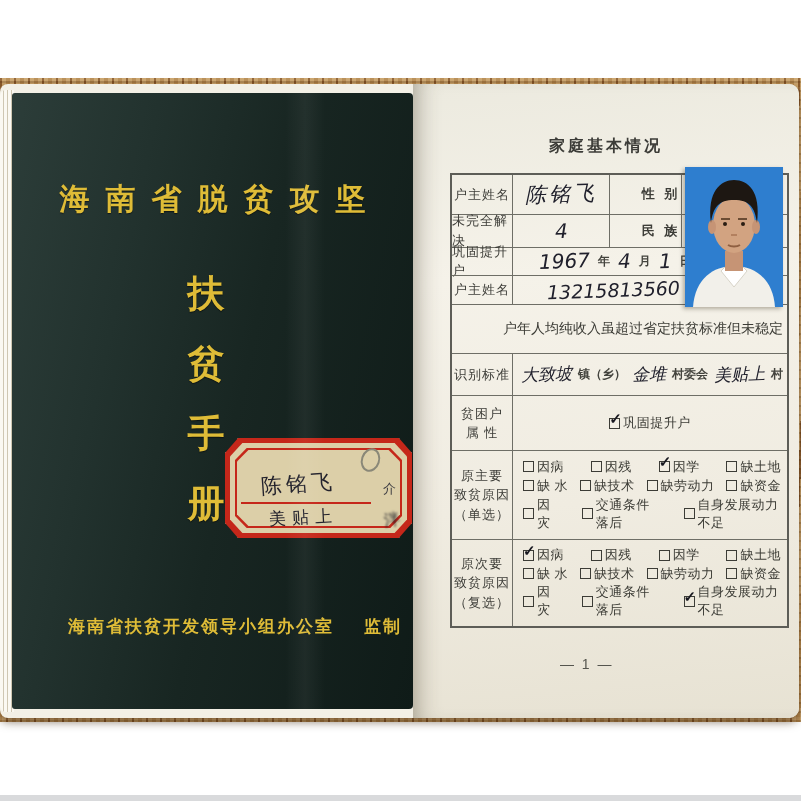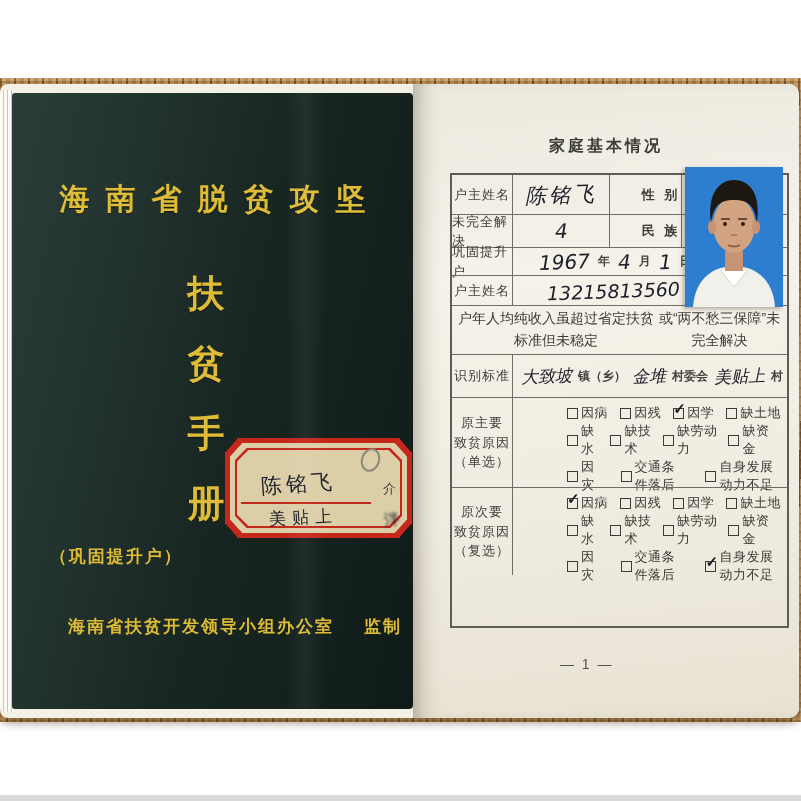--- a/index.html
+++ b/index.html
@@ -71,21 +71,21 @@
   .hw-med{font-size:17px;}
   .unit{font-size:12px;color:#44443e;font-weight:600;}
   .center{justify-content:center;}
   .criteria{flex-direction:row;justify-content:flex-end;font-size:14px;line-height:1.55;text-align:center;color:#3b3b35;padding:0 4px;}
   .addr{gap:6px;padding-left:8px;}
   .checkline{display:flex;align-items:center;}
   .box{display:inline-block;width:11px;height:11px;border:1.5px solid #3c3c36;margin-right:3px;position:relative;flex:0 0 auto;box-sizing:border-box;}
   .opt{display:inline-flex;align-items:center;font-size:13px;color:#3b3b35;letter-spacing:.5px;}
   .opt.checked .box:after{content:"✓";position:absolute;left:-1px;top:-9px;font-size:15px;font-weight:700;color:#17171f;}
   .optlines{flex:1;display:flex;flex-direction:column;justify-content:space-evenly;padding:6px 6px 6px 10px;box-sizing:border-box;}
-  .optline{display:flex;justify-content:space-between;margin-left:44px;}
+  .optline{display:flex;justify-content:space-between;}
   .optline.three{justify-content:center;gap:26px;}
 
   .photo{position:absolute;left:272px;top:83px;width:98px;height:140px;box-shadow:-2px 2px 4px rgba(60,50,30,.35);}
   .pageno{position:absolute;left:0;top:572px;width:90%;text-align:center;font-size:14px;color:#55554e;letter-spacing:2px;}
 
   .bottom-bar{position:absolute;left:0;top:795px;width:801px;height:6px;background:#d9dadc;}
 </style>
 </head>
 <body>
 
@@ -107,21 +107,20 @@
         <div class="l2"></div>
         <div class="l3"></div>
         <div class="circle"></div>
         <div class="name">陈铭飞</div>
         <div class="mark">介</div>
         <div class="uline"></div>
         <div class="line2">美贴上</div>
         <div class="smudge">泮</div>
       </div>
 
-      <div class="cover-note gold">（巩固提升户）</div>
       <div class="cover-footer gold">
         <span>海南省扶贫开发领导小组办公室</span>
         <span>监制</span>
       </div>
     </div>
 
     <div class="page">
       <div class="form-title">家庭基本情况</div>
 
       <div class="ftable">
@@ -163,36 +162,49 @@
         <div class="trow" style="height:30px">
           <div class="lcell">户主姓名</div>
           <div class="vcell" style="padding-left:34px">
               <span class="hw" style="font-size:19px">13215813560</span>
             </div>
         </div>
 
         <div class="trow" style="height:49px">
           <div class="vcell criteria">
             <span>户年人均纯收入虽超过省定扶贫标准但未稳定</span>
-            <span>或“两不愁三保障”未完全解决</span>
           </div>
         </div>
 
         <div class="trow" style="height:43px">
           <div class="lcell">识别标准</div>
           <div class="vcell addr">
             <span class="hw hw-med">大致坡</span>
             <span class="unit">镇（乡）</span>
             <span class="hw hw-med">金堆</span>
             <span class="unit">村委会</span>
             <span class="hw hw-med">美贴上</span>
             <span class="unit">村</span>
           </div>
         </div>
 
+        <div class="trow" style="height:55px">
+          <div class="lcell">
+            <span>贫困户</span>
+            <span>属 性</span>
+          </div>
+          <div class="vcell center">
+            <span class="checkline">
+              <span class="opt checked">
+                <span class="box"></span>
+                <span>巩固提升户</span>
+              </span>
+            </span>
+          </div>
+        </div>
 
         <div class="trow" style="height:90px">
           <div class="lcell">
             <span>原主要</span>
             <span>致贫原因</span>
             <span>（单选）</span>
           </div>
           <div class="optlines">
             <div class="optline">
               <span class="opt">

